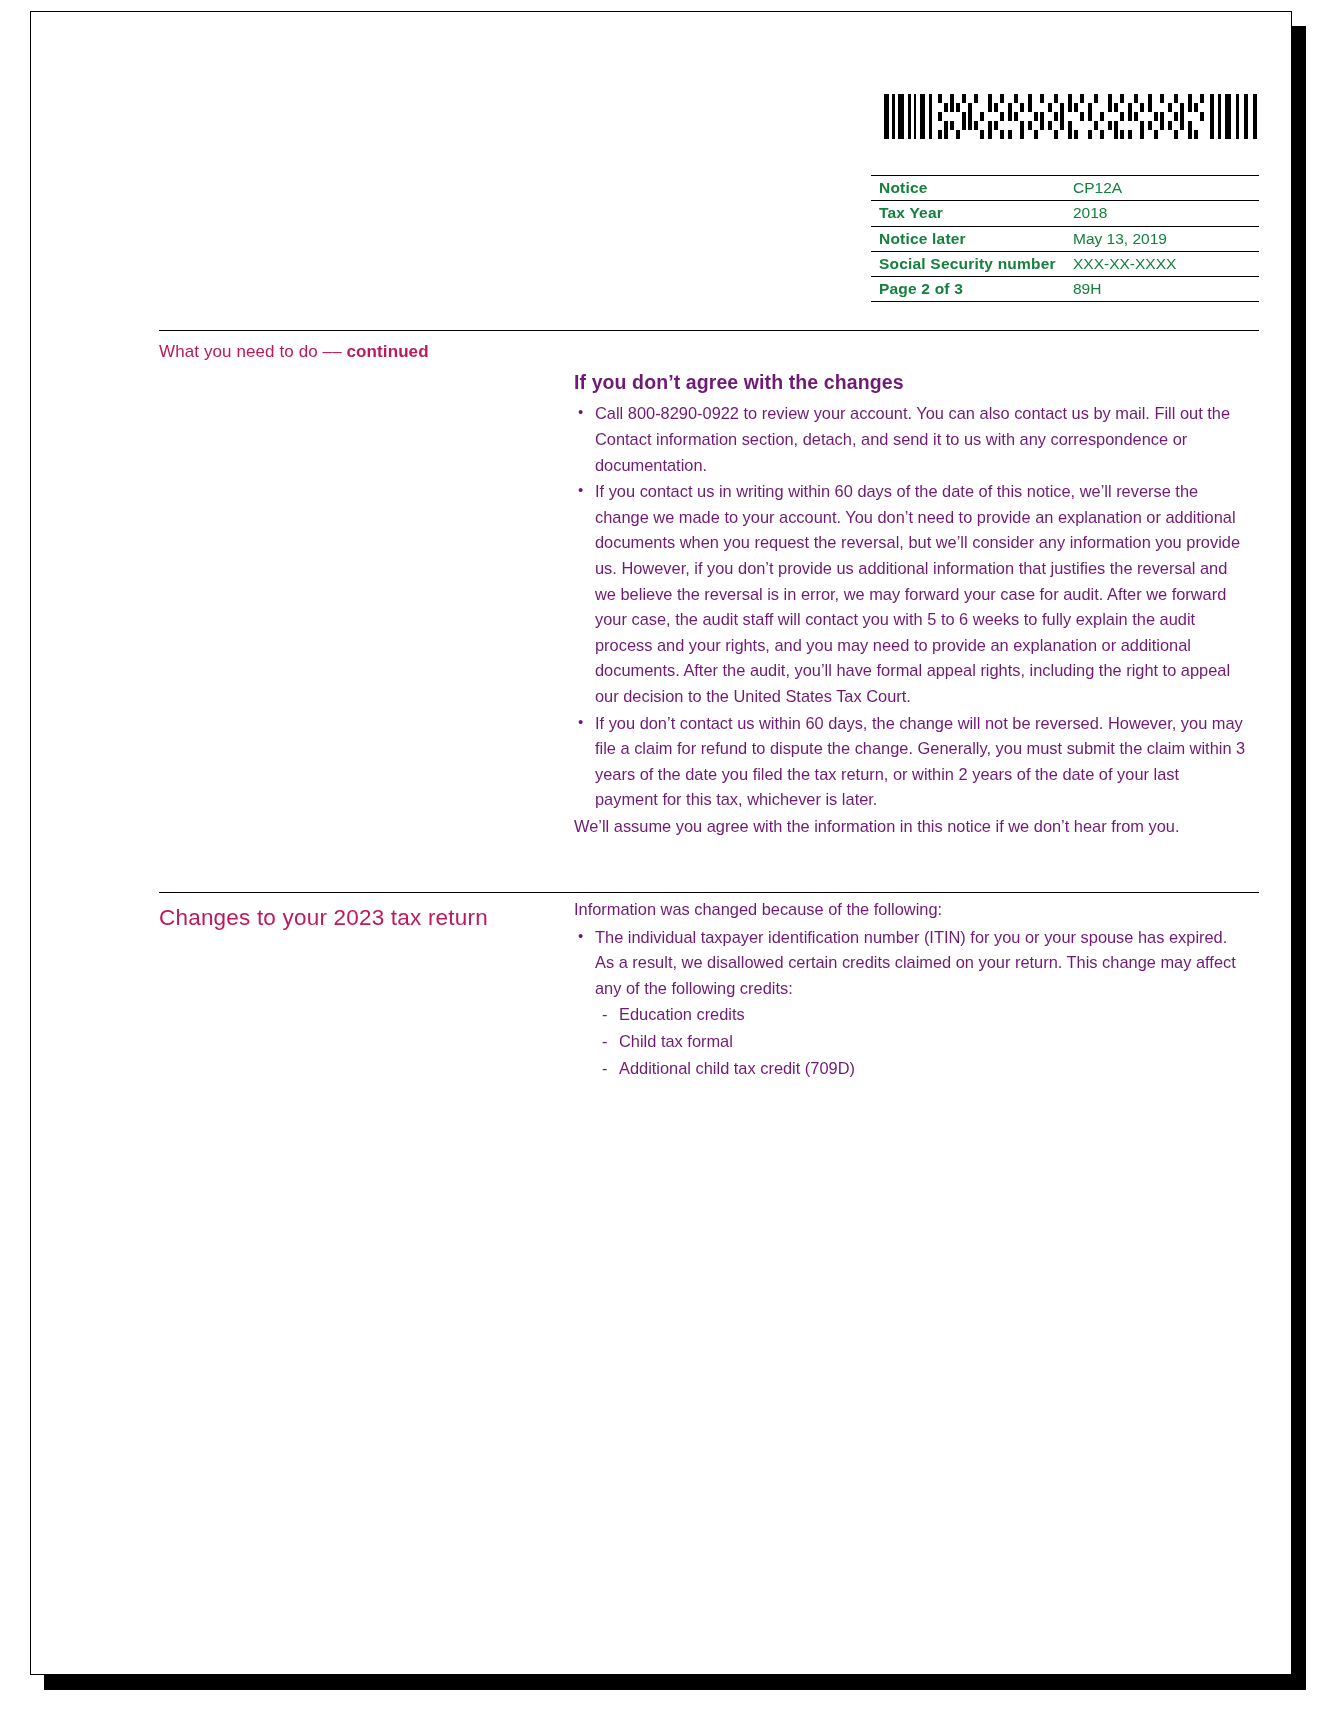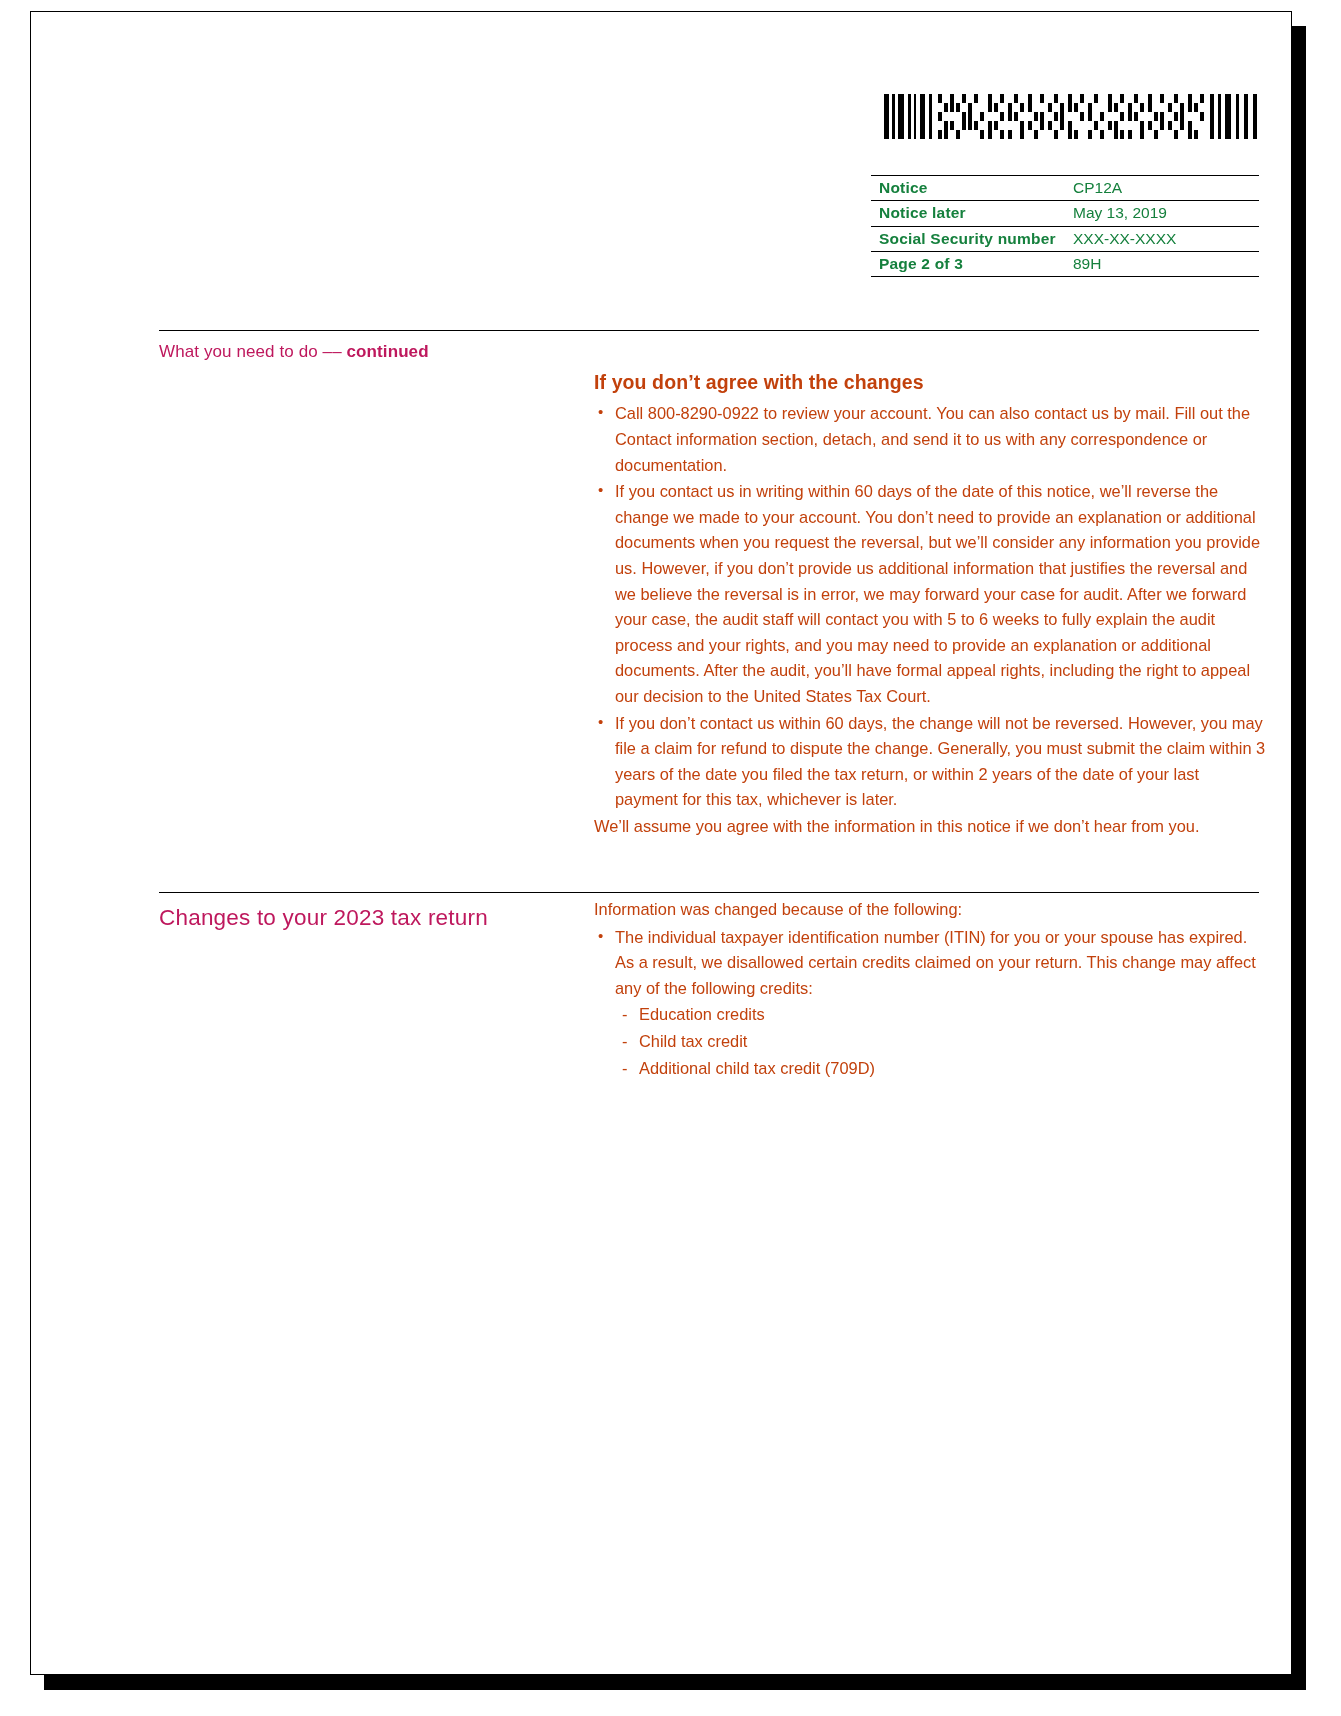--- a/index.html
+++ b/index.html
@@ -97,23 +97,23 @@
   #label-what-you-need .bold { font-weight: bold; }
   #label-changes {
     top: 893px;
     font-size: 22.5px;
     letter-spacing: 0.2px;
   }
 
   
   .content {
     position: absolute;
-    left: 563px;
+    left: 543px;
     width: 672px;
-    color: #c2410c;
+    color: #701a75;
     font-size: 16.4px;
     line-height: 1.56;
   }
   #content-disagree { top: 355px; }
   #content-changes  { top: 885px; }
 
   .content h3 {
     margin: 0 0 4px 0;
     font-size: 19.5px;
     font-weight: bold;
@@ -270,20 +270,24 @@
     </svg>
   </div>
 
   <table class="notice-table">
     <tbody>
       <tr>
         <td class="label">Notice</td>
         <td class="value">CP12A</td>
       </tr>
       <tr>
+        <td class="label">Tax Year</td>
+        <td class="value">2018</td>
+      </tr>
+      <tr>
         <td class="label">Notice  later</td>
         <td class="value">May 13, 2019</td>
       </tr>
       <tr>
         <td class="label">Social Security number</td>
         <td class="value">XXX-XX-XXXX</td>
       </tr>
       <tr>
         <td class="label">Page 2 of 3</td>
         <td class="value">89H</td>
@@ -311,20 +315,20 @@
 
   <div class="sec-label" id="label-changes">Changes to your 2023 tax return</div>
 
   <div class="content" id="content-changes">
     <p class="intro">Information was changed because of the following:</p>
     <ul class="bullets">
       <li>
         <span>The individual taxpayer identification number (ITIN) for you or your spouse has expired. As a result, we disallowed certain credits claimed on your return. This change may affect any of the following credits:</span>
         <ul class="dashes">
           <li>Education credits</li>
-          <li>Child tax credit</li>
+          <li>Child tax formal</li>
           <li>Additional child tax credit (709D)</li>
         </ul>
       </li>
     </ul>
   </div>
 
 </div>
 
 </body></html>

